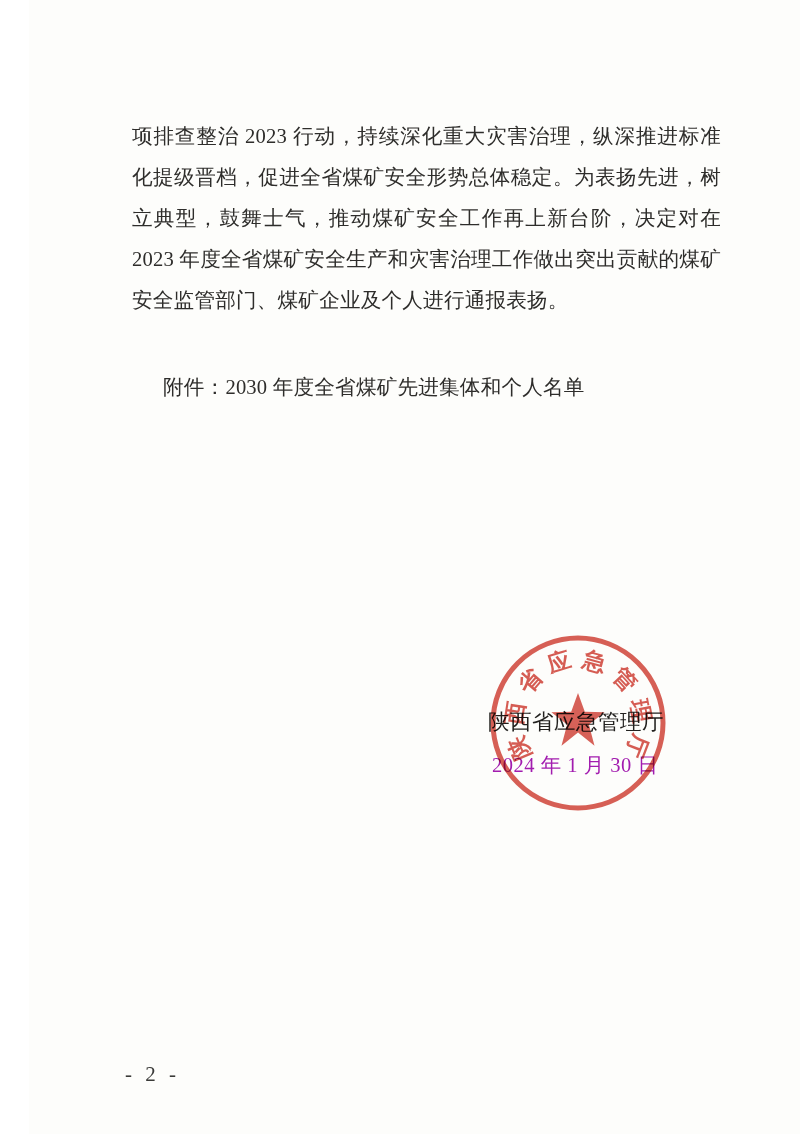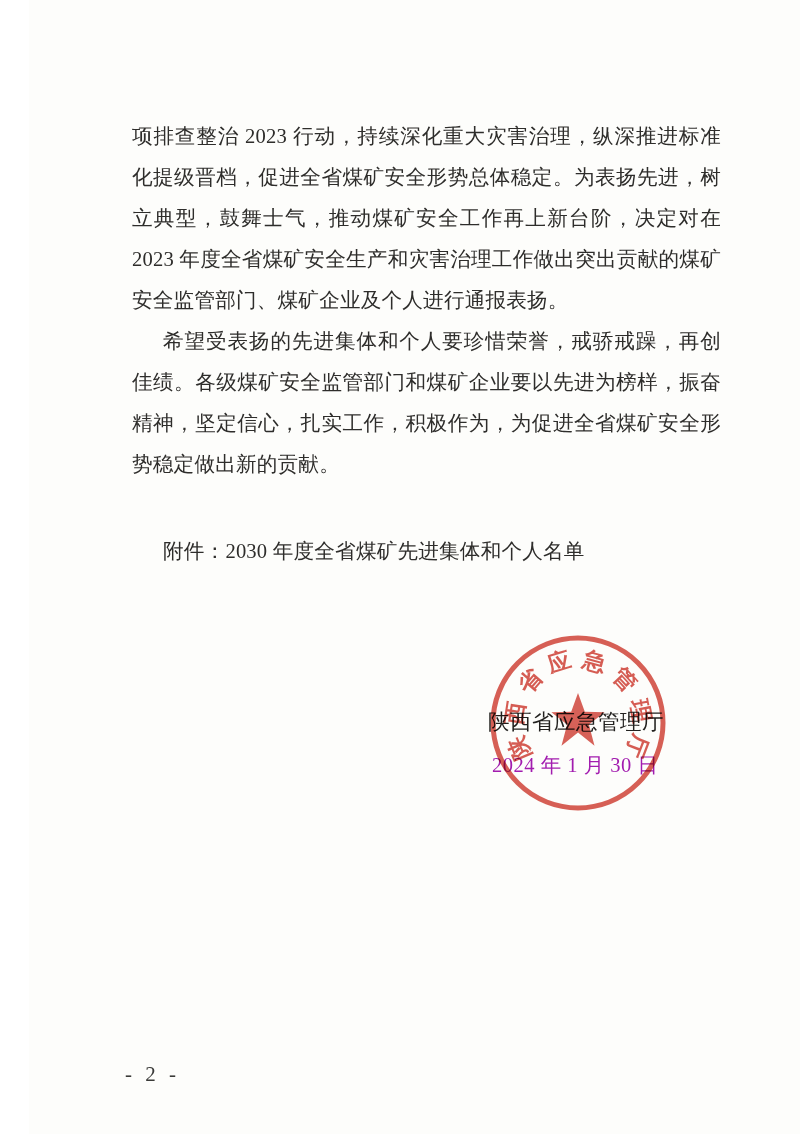--- a/index.html
+++ b/index.html
@@ -71,21 +71,20 @@
     white-space: nowrap;
   }
 </style>
 </head>
 <body>
 
 <div class="page">
 
   <div class="body-text">
     <p class="para">项排查整治 2023 行动，持续深化重大灾害治理，纵深推进标准化提级晋档，促进全省煤矿安全形势总体稳定。为表扬先进，树立典型，鼓舞士气，推动煤矿安全工作再上新台阶，决定对在 2023 年度全省煤矿安全生产和灾害治理工作做出突出贡献的煤矿安全监管部门、煤矿企业及个人进行通报表扬。</p>
-    <p class="para indented">希望受表扬的先进集体和个人要珍惜荣誉，戒骄戒躁，再创佳绩。各级煤矿安全监管部门和煤矿企业要以先进为榜样，振奋精神，坚定信心，扎实工作，积极作为，为促进全省煤矿安全形势稳定做出新的贡献。</p>
     <p class="para attachment">附件：2030 年度全省煤矿先进集体和个人名单</p>
   </div>
 
   <svg class="seal" viewBox="0 0 180 180" aria-hidden="true">
     <circle cx="90" cy="90" r="85" fill="none" stroke-width="5" opacity="0.92" stroke="#ce392e"></circle>
     <polygon points="90,60 96.8,78.7 116.6,79.3 100.9,91.6 106.5,112.7 90,99.5 73.5,112.7 79.1,91.6 63.4,79.3 83.2,78.7" opacity="0.9" fill="#ce392e"></polygon>
     <path id="sealArcPath" d="M 44.1 122.1 A 56 56 0 1 1 135.9 122.1" fill="none"></path>
     <text font-size="23" opacity="0.93" fill="#ce392e">
       <textPath href="#sealArcPath" startOffset="0" textLength="242" lengthAdjust="spacing">陕西省应急管理厅</textPath>
     </text>

